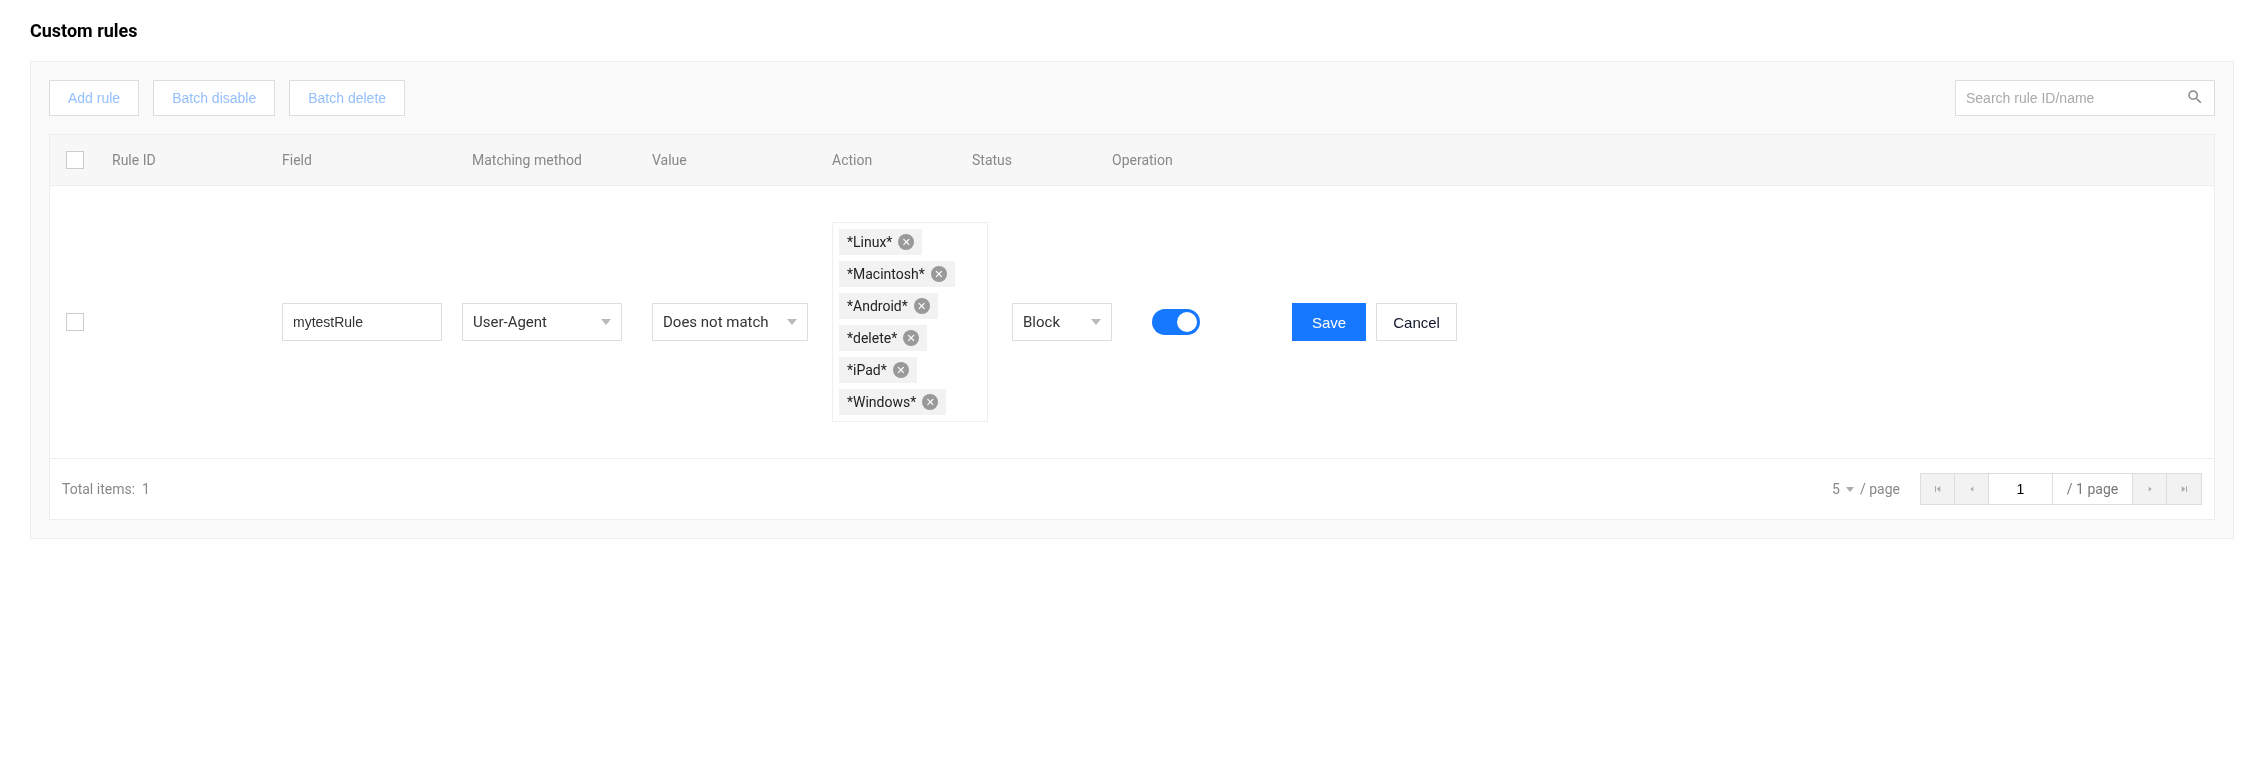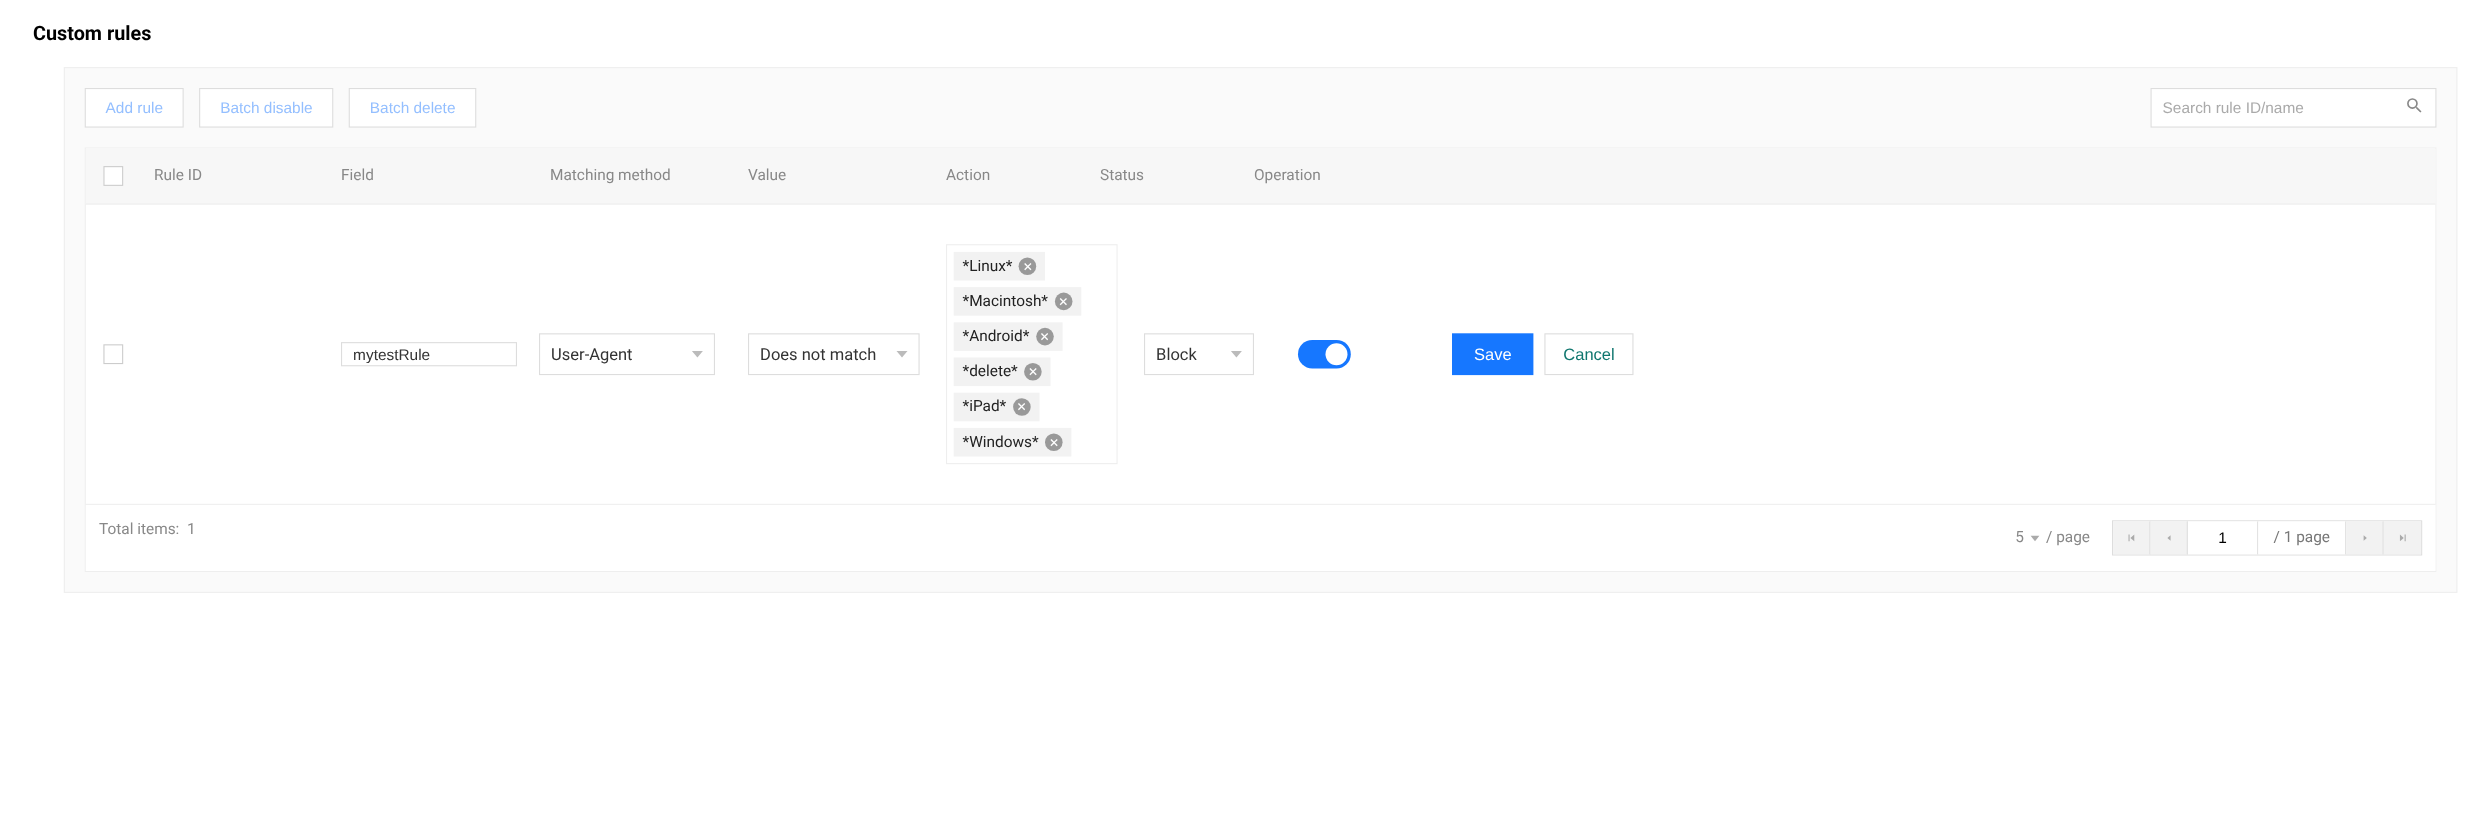--- a/index.html
+++ b/index.html
@@ -17,21 +17,20 @@
     .page-title {
       font-size: 18px;
       font-weight: 700;
       margin-bottom: 20px;
       color: #000;
     }
     .panel {
       background: #fafafa;
       border: 1px solid #eee;
       padding: 18px;
-      margin-left: 28px;
     }
     .toolbar {
       display: flex;
       align-items: center;
       gap: 14px;
       margin-bottom: 18px;
     }
     .btn {
       display: inline-flex;
       align-items: center;
@@ -108,21 +107,21 @@
       border: 1px solid #ccc;
       background: #fff;
       cursor: pointer;
     }
     .row {
       border-bottom: 1px solid #eee;
       padding: 20px 0;
       align-items: center;
     }
     .text-input {
-      height: 22px;
+      height: 38px;
       width: 160px;
       border: 1px solid #ddd;
       padding: 0 10px;
       font-size: 14px;
       color: #333;
       outline: none;
     }
     .select {
       display: flex;
       align-items: center;
@@ -213,27 +212,28 @@
       background: #1677ff;
       color: #fff;
       font-size: 15px;
       cursor: pointer;
     }
     .btn-secondary {
       height: 38px;
       padding: 0 16px;
       border: 1px solid #ddd;
       background: #fff;
-      color: #0f766e;
+      color: #0f172a;
       font-size: 15px;
       cursor: pointer;
       margin-left: 10px;
     }
     .footer {
       display: flex;
+      align-items: center;
       justify-content: space-between;
       padding: 14px 12px;
       color: #888;
       font-size: 14px;
       background: #fff;
     }
     .pagination {
       display: flex;
       align-items: center;
       gap: 20px;

